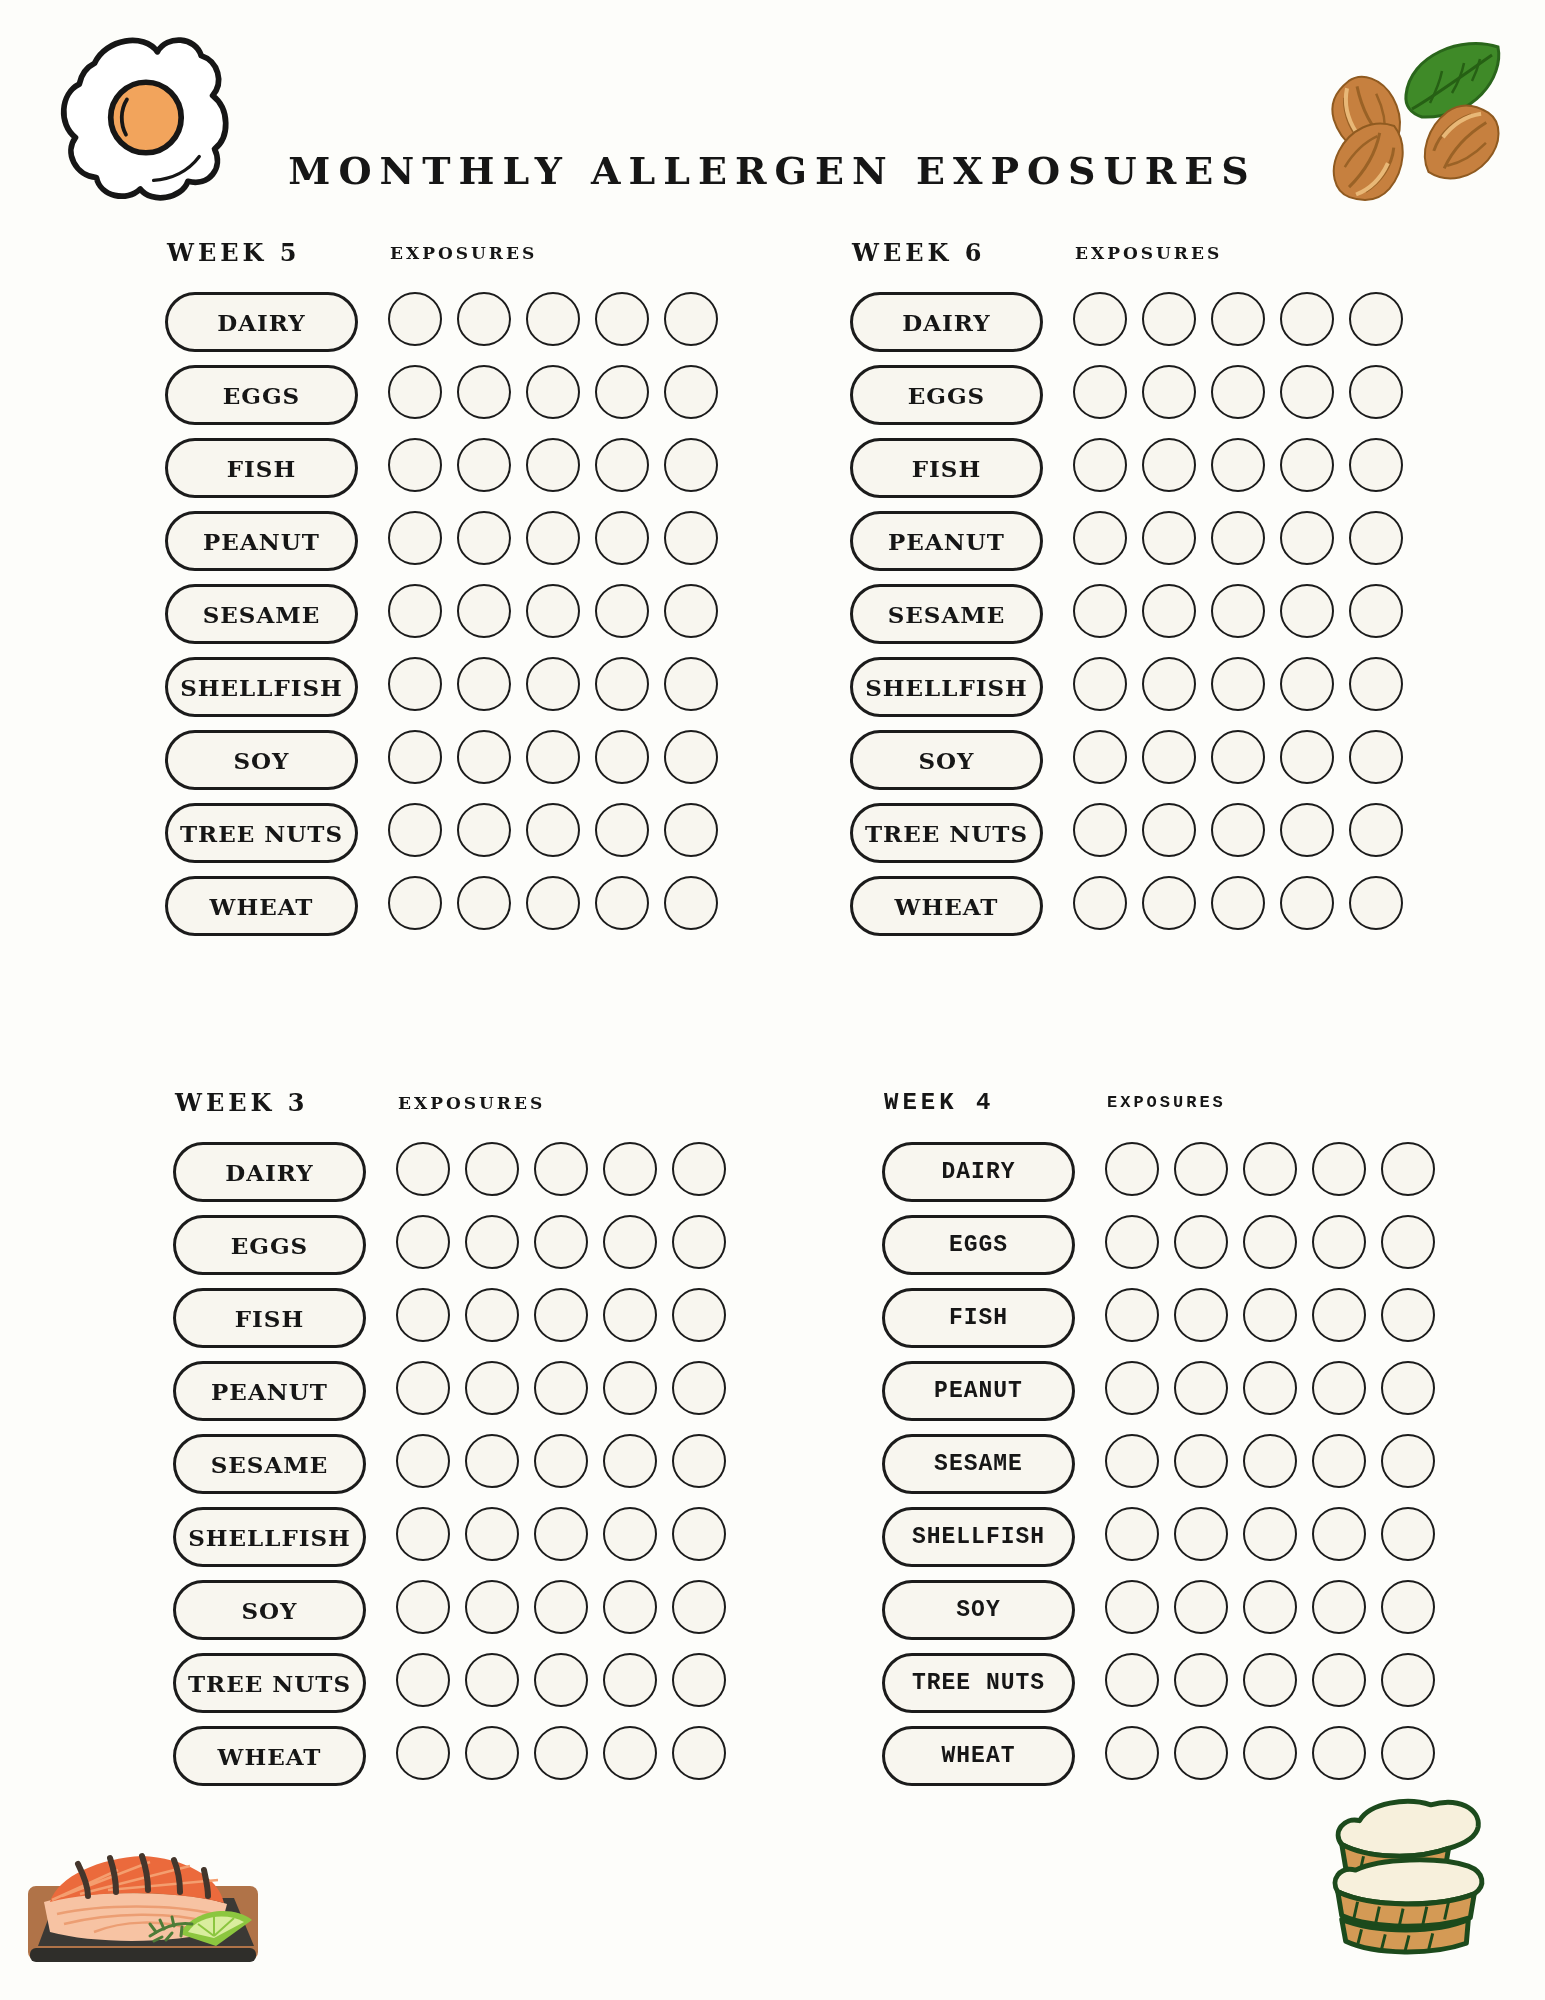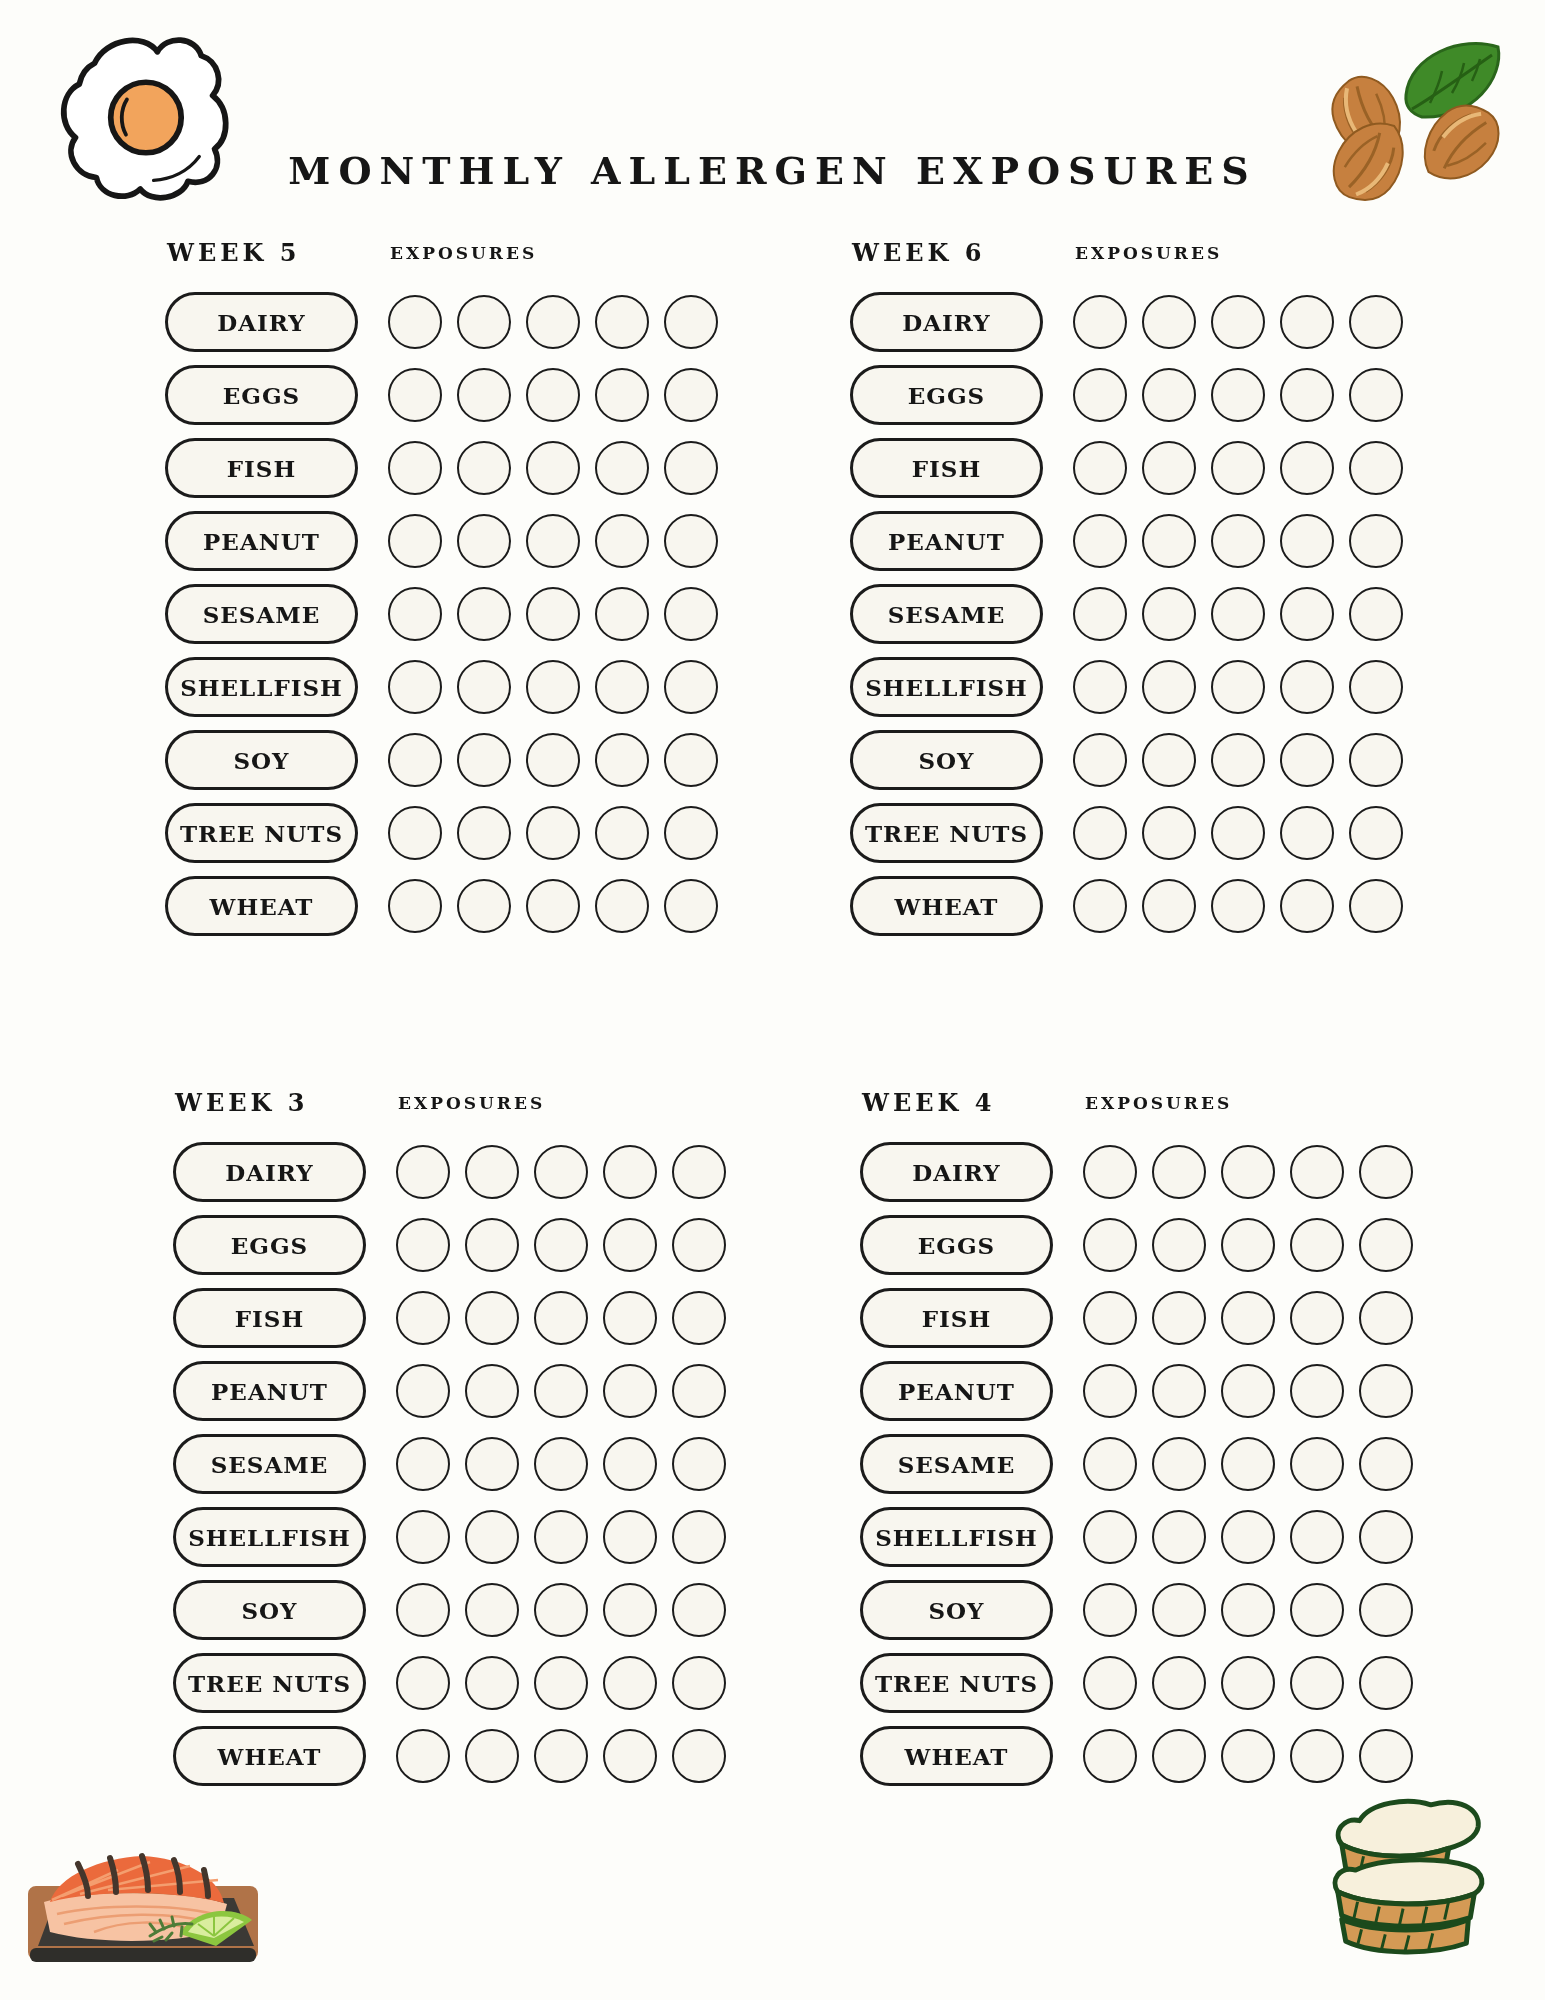--- a/index.html
+++ b/index.html
@@ -10,32 +10,32 @@
   }
   .page-title{
     position:absolute;top:118px;left:0;width:100%;
     text-align:center;font-size:38px;font-weight:bold;
     letter-spacing:8px;white-space:nowrap;margin-top:30px;
   }
   .week-section{position:absolute;width:565px;}
   #week-1{left:165px;top:238px;}
   #week-2{left:850px;top:238px;}
   #week-3{left:173px;top:1088px;}
-  #week-4{left:860px;top:1088px;}
+  #week-4{left:882px;top:1088px;font-family:Liberation Mono, monospace;}
   .section-header{position:relative;height:30px;}
   .week-label{
     position:absolute;left:2px;top:0;line-height:30px;
     font-size:24px;font-weight:bold;letter-spacing:4px;white-space:nowrap;
   }
   .exposures-label{
     position:absolute;left:225px;top:1px;line-height:28px;
     font-size:17px;font-weight:bold;letter-spacing:3px;white-space:nowrap;text-align:right;
   }
   .rows{margin-top:24px;display:flex;flex-direction:column;gap:13px;}
-  .row{display:flex;align-items:center;height:60px;}
+  .row{display:flex;height:60px;}
   .allergen-pill{
     width:193px;height:60px;box-sizing:border-box;flex:0 0 193px;
     border:3px solid #1B1B1B;border-radius:32px;background:#F8F6EF;
     display:flex;align-items:center;justify-content:center;
     font-size:23px;font-weight:bold;letter-spacing:1px;white-space:nowrap;
   }
   .circles{display:flex;gap:15px;margin-left:30px;}
   .circle{
     width:54px;height:54px;box-sizing:border-box;border-radius:50%;
     border:2.5px solid #1B1B1B;background:#F8F6EF;

